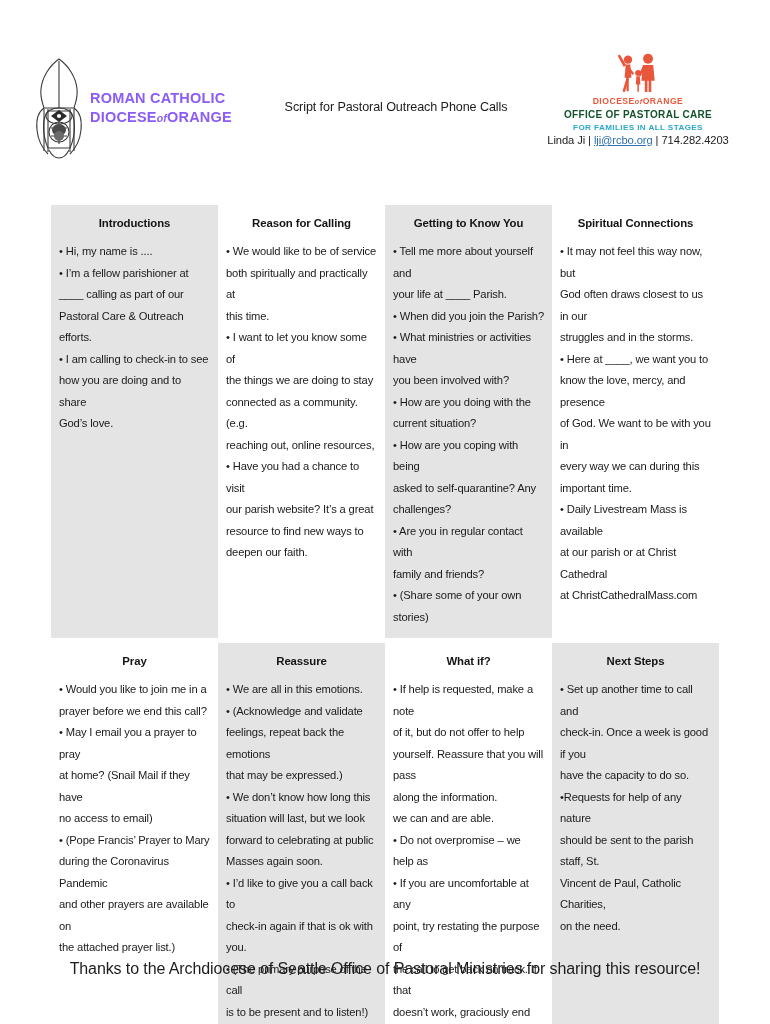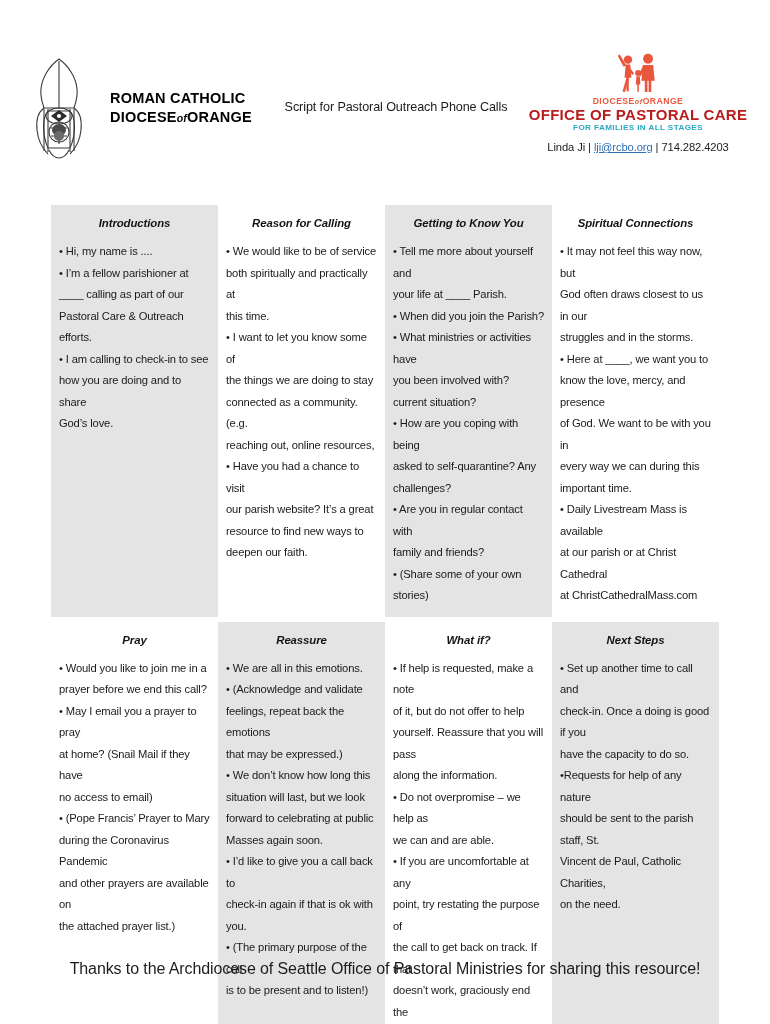--- a/index.html
+++ b/index.html
@@ -33,24 +33,24 @@
   }
   .logo-left {
     position: absolute;
     left: 28px;
     top: 4px;
     display: flex;
     align-items: center;
   }
   .crest { width: 62px; height: 104px; }
   .logo-left-text {
-    margin-left: 20px;
+    margin-left: 0;
     font-family: "Liberation Sans", sans-serif;
     font-weight: bold;
-    color: #000000;
+    color: #8b5cf6;
     letter-spacing: 0.2px;
   }
   .logo-left-text .l1 { font-size: 14.5px; line-height: 19px; }
   .logo-left-text .l2 { font-size: 14.5px; line-height: 19px; }
   .logo-left-text .of {
     font-size: 10.5px;
     font-style: italic;
     font-weight: bold;
   }
 
@@ -75,35 +75,35 @@
   .family-icon { height: 42px; display: block; margin: 0 auto 2px; }
   .dio-orange {
     font-size: 8.6px;
     font-weight: bold;
     color: #e8563b;
     letter-spacing: 0.5px;
     line-height: 11px;
   }
   .dio-orange .of { font-style: italic; font-size: 7.2px; }
   .opc {
-    font-size: 15px;
-    font-weight: bold;
-    color: #b91c1c;
+    font-size: 10px;
+    font-weight: bold;
+    color: #14532d;
     letter-spacing: 0.3px;
     line-height: 15px;
   }
   .ffas {
     font-size: 8.1px;
     font-weight: bold;
     color: #2aa8c4;
     letter-spacing: 0.4px;
     line-height: 12px;
   }
   .contact {
-    margin-top: 7px;
+    margin-top: 0;
     font-size: 11.2px;
     color: #1c1c1c;
     letter-spacing: -0.1px;
     white-space: nowrap;
   }
   .contact a {
     color: #2f6fb5;
     text-decoration: underline;
   }
 
@@ -122,21 +122,20 @@
   .row-gap { height: 5px; }
   .cell {
     width: 167px;
     box-sizing: border-box;
     padding: 0 8px 10px 8px;
   }
   .cell.shaded { background: #e4e4e4; }
   .cell-head {
     text-align: center;
     font-size: 11.4px;
-    font-style: italic;
     font-weight: bold;
     color: #141414;
     padding-top: 12px;
     padding-bottom: 12px;
     letter-spacing: -0.1px;
   }
   .cell-body {
     font-size: 11.2px;
     line-height: 21.5px;
     color: #1a1a1a;
@@ -258,20 +257,21 @@
           </div>
       </div>
       <div class="cell shaded">
         <div class="cell-head">Getting to Know You</div>
         <div class="cell-body">
             <p class="bullet-line">• Tell me more about yourself and</p>
             <p class="bullet-line">your life at ____ Parish.</p>
             <p class="bullet-line">• When did you join the Parish?</p>
             <p class="bullet-line">• What ministries or activities have</p>
             <p class="bullet-line">you been involved with?</p>
+            <p class="bullet-line">• How are you doing with the</p>
             <p class="bullet-line">current situation?</p>
             <p class="bullet-line">• How are you coping with being</p>
             <p class="bullet-line">asked to self-quarantine? Any</p>
             <p class="bullet-line">challenges?</p>
             <p class="bullet-line">• Are you in regular contact with</p>
             <p class="bullet-line">family and friends?</p>
             <p class="bullet-line">• (Share some of your own stories)</p>
           </div>
       </div>
       <div class="cell">
@@ -327,33 +327,33 @@
             <p class="bullet-line">is to be present and to listen!)</p>
           </div>
       </div>
       <div class="cell">
         <div class="cell-head">What if?</div>
         <div class="cell-body">
             <p class="bullet-line">• If help is requested, make a note</p>
             <p class="bullet-line">of it, but do not offer to help</p>
             <p class="bullet-line">yourself. Reassure that you will pass</p>
             <p class="bullet-line">along the information.</p>
+            <p class="bullet-line">we can and are able.</p>
             <p class="bullet-line">• Do not overpromise – we help as</p>
-            <p class="bullet-line">we can and are able.</p>
             <p class="bullet-line">• If you are uncomfortable at any</p>
             <p class="bullet-line">point, try restating the purpose of</p>
             <p class="bullet-line">the call to get back on track. If that</p>
             <p class="bullet-line">doesn’t work, graciously end the</p>
           </div>
       </div>
       <div class="cell shaded">
         <div class="cell-head">Next Steps</div>
         <div class="cell-body">
             <p class="bullet-line">• Set up another time to call and</p>
-            <p class="bullet-line">check-in. Once a doing is good if you</p>
+            <p class="bullet-line">check-in. Once a week is good if you</p>
             <p class="bullet-line">have the capacity to do so.</p>
             <p class="bullet-line">•Requests for help of any nature</p>
             <p class="bullet-line">should be sent to the parish staff, St.</p>
             <p class="bullet-line">Vincent de Paul, Catholic Charities,</p>
             <p class="bullet-line">on the need.</p>
           </div>
       </div>
     </div>
   </div>
 

